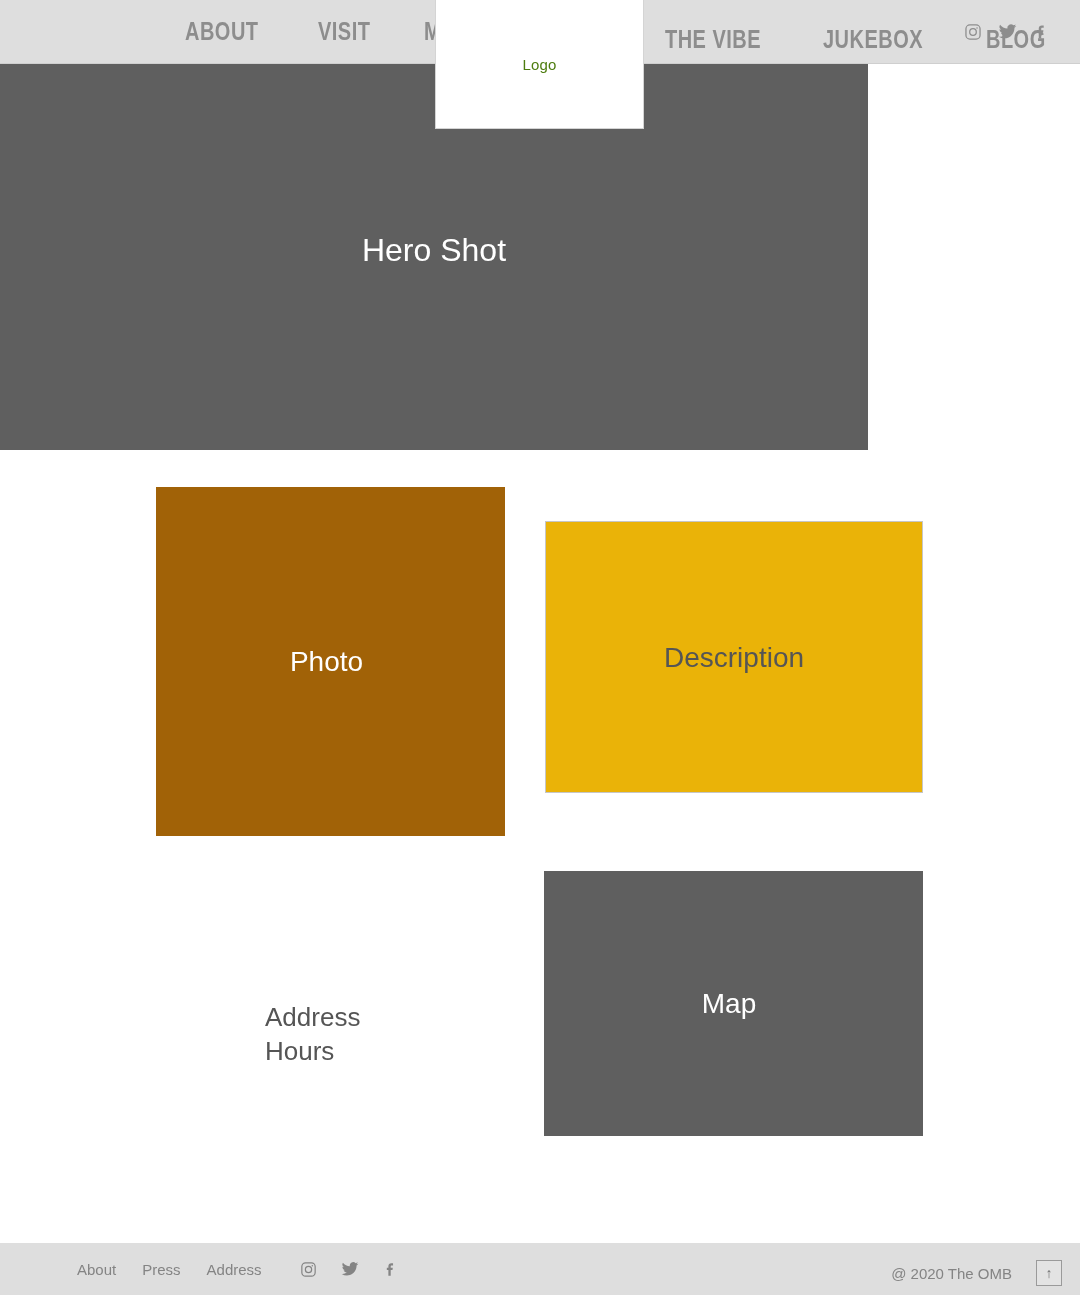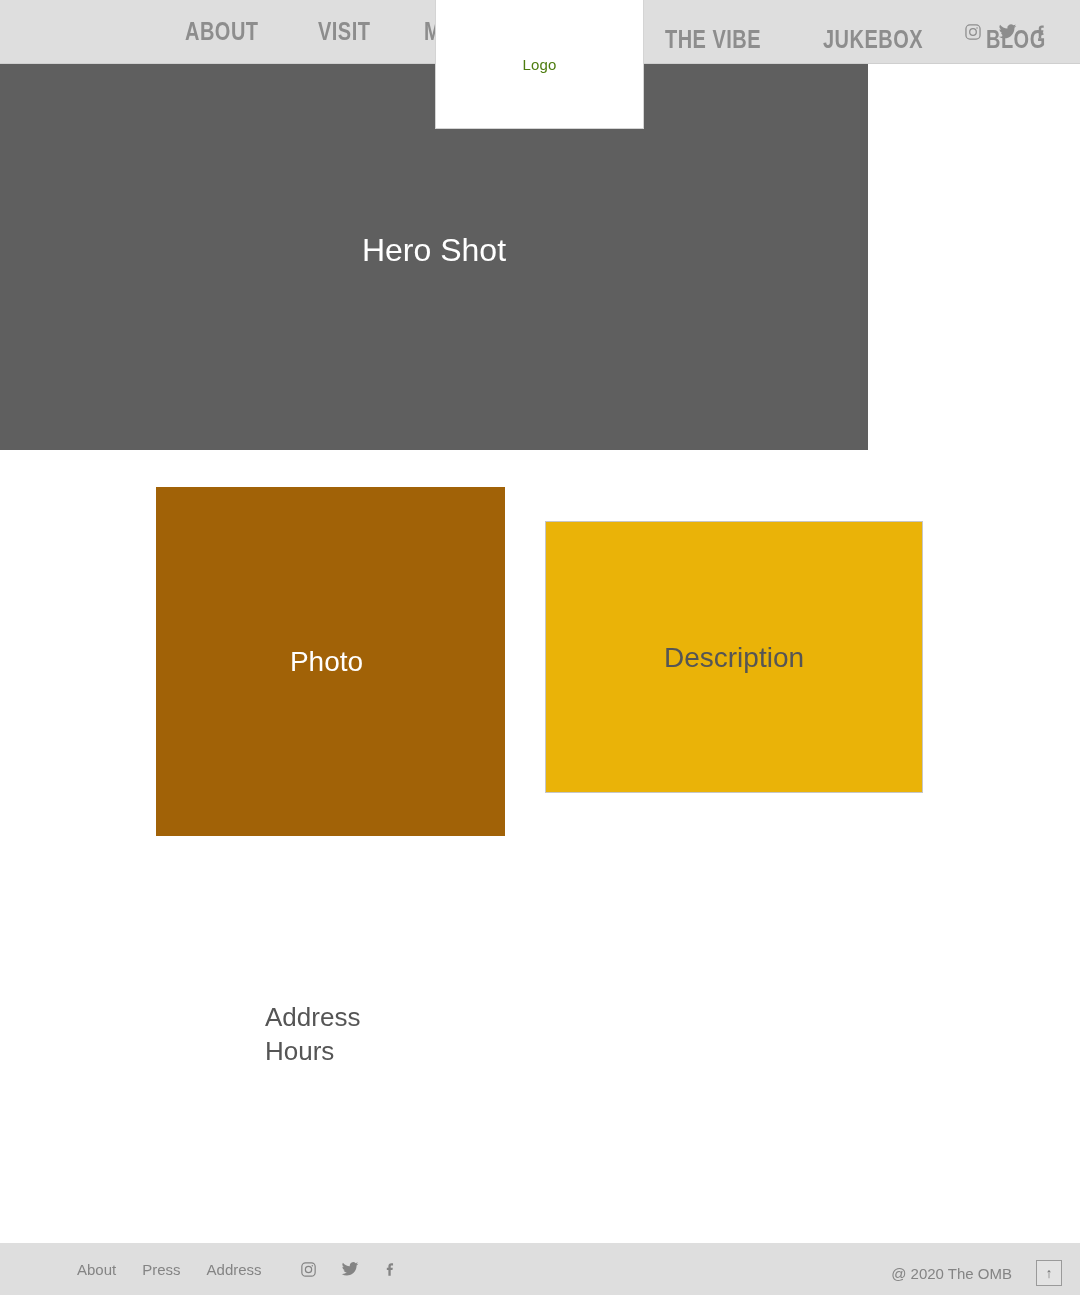--- a/index.html
+++ b/index.html
@@ -333,20 +333,23 @@
 
   <div id="description-box">
     <span class="description-text">Description</span>
   </div>
 
   <div id="address-block">
     <div class="addr-line">Address</div>
     <div class="addr-line">Hours</div>
   </div>
 
+  <div id="map-box">
+    <span class="map-text">Map</span>
+  </div>
 
 </main>
 
 <footer id="site-footer">
 
   <div class="footer-left">
     <a class="footer-link">About</a>
     <a class="footer-link">Press</a>
     <a class="footer-link">Address</a>
 

